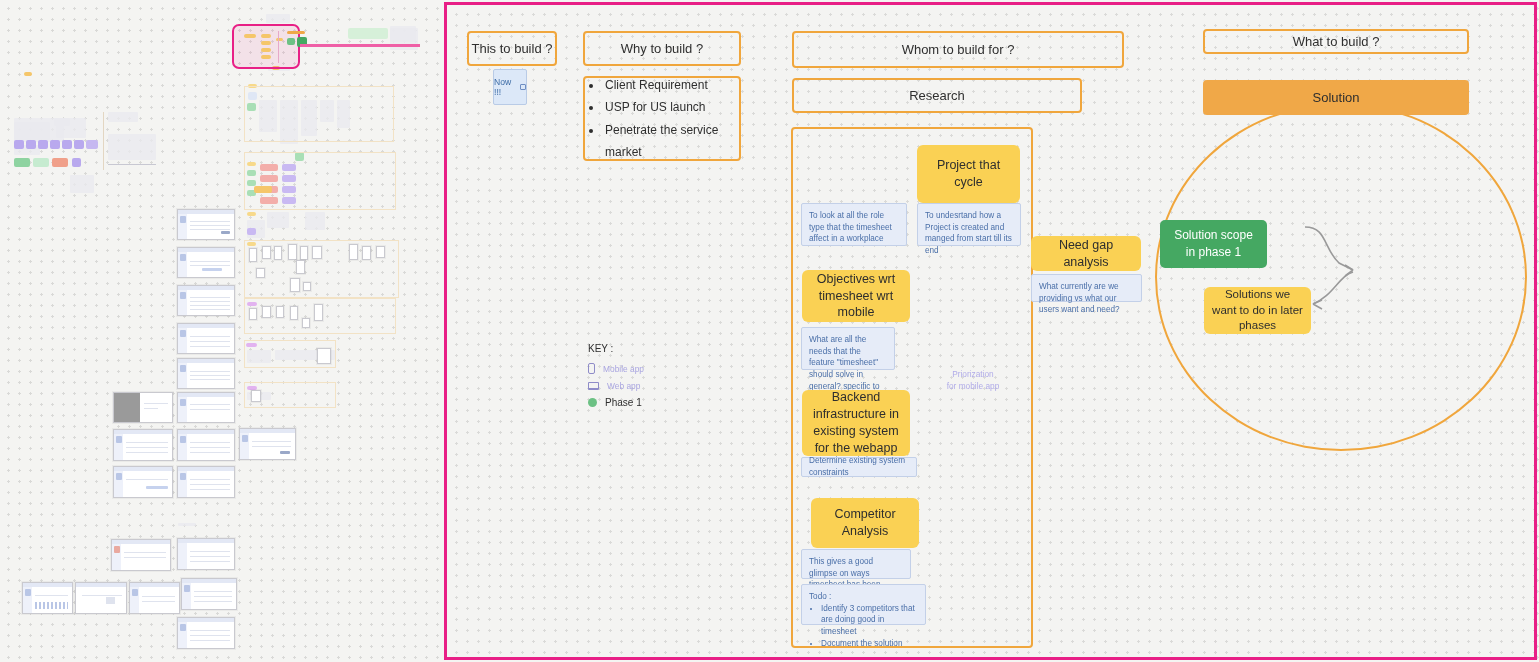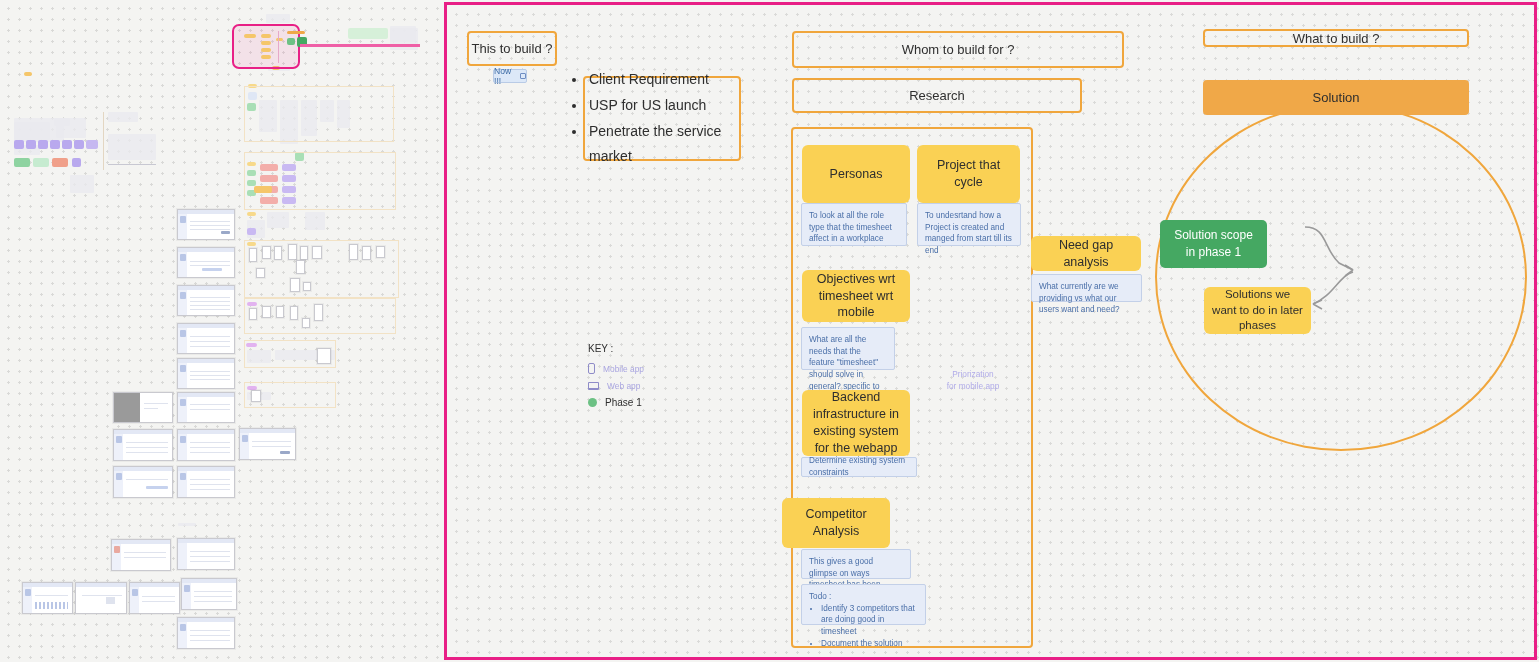--- a/index.html
+++ b/index.html
@@ -100,21 +100,21 @@
   .card-orange {
     background: #f0a848;
     border-radius: 4px;
     display:flex; align-items:center; justify-content:center;
     color:#2e2e2e; font-size: 13px;
   }
   .outline-box {
     border: 2px solid #f0a63c;
     border-radius: 4px;
   }
-  .bullets { font-size: 14px; color: #2e2e2e; line-height: 1.85; padding-left: 2px; }
+  .bullets { font-size: 12px; color: #2e2e2e; line-height: 1.85; padding-left: 18px; }
   .bullets li { padding-left: 2px; }
   #now-chip {
     background: #dce8f8; border: 1px solid #b9cbe6; border-radius: 2px;
     display:flex; align-items:center; justify-content:center; gap:3px;
     font-size: 8.6px; color:#3c6ba5;
   }
   #key-block { font-size: 10px; color: #2e2e2e; }
   #key-block .krow { display:flex; align-items:center; gap:8px; height:17px; }
   #key-block .klab-muted { color:#a9a5e0; font-size:8.4px; }
   .circle-big {
@@ -402,25 +402,28 @@
       <div class="mini" style="left:44px;top:5px;width:1px;height:32px;background:#e6a9c9;"></div>
     </div>
     <div id="sel-line"></div>
   </div>
 
   <div id="panel">
 
     <div class="pabs hdr-box" style="left:20px;top:26px;width:90px;height:35px;">
       <span>This to build ?</span>
     </div>
-    <div class="pabs" id="now-chip" style="left:46px;top:64px;width:34px;height:14px;">
+    <div class="pabs" id="now-chip" style="left:46px;top:64px;width:34px;height:36px;">
       <span>Now !!!</span>
       <span style="display:inline-block;width:6px;height:6px;border:1px solid #6f8ec2;border-radius:1px;"></span>
     </div>
 
+    <div class="pabs hdr-box" style="left:136px;top:26px;width:158px;height:35px;">
+      <span>Why to build ?</span>
+    </div>
     <div class="pabs outline-box" style="left:136px;top:71px;width:158px;height:85px;display:flex;align-items:center;">
       <ul class="bullets" style="width:100%;">
         <li>Client Requirement</li>
         <li>USP for US launch</li>
         <li>Penetrate the service market</li>
       </ul>
     </div>
 
     <div class="pabs" id="key-block" style="left:141px;top:338px;width:120px;">
       <div style="margin-bottom:6px;">KEY :</div>
@@ -440,23 +443,20 @@
 
     <div class="pabs hdr-box" style="left:345px;top:26px;width:332px;height:37px;">
       <span>Whom to build for ?</span>
     </div>
     <div class="pabs hdr-box" style="left:345px;top:73px;width:290px;height:35px;">
       <span>Research</span>
     </div>
 
     <div class="pabs outline-box" style="left:344px;top:122px;width:242px;height:521px;"></div>
 
-    <div class="pabs card-yellow" style="left:355px;top:140px;width:108px;height:58px;">
-      <span>Personas</span>
-    </div>
     <div class="pabs note-blue" style="left:354px;top:198px;width:106px;height:43px;">
       <span>To look at all the role type that the timesheet affect in a workplace</span>
     </div>
 
     <div class="pabs card-yellow" style="left:470px;top:140px;width:103px;height:58px;">
       <span>Project that cycle</span>
     </div>
     <div class="pabs note-blue" style="left:470px;top:198px;width:104px;height:43px;">
       <span>To undesrtand how a Project is created and manged from start till its end</span>
     </div>
@@ -473,42 +473,42 @@
       <div>for mobile app</div>
     </div>
 
     <div class="pabs card-yellow" style="left:355px;top:385px;width:108px;height:66px;">
       <span>Backend infrastructure in existing system for the webapp</span>
     </div>
     <div class="pabs note-blue" style="left:354px;top:452px;width:116px;height:20px;display:flex;align-items:center;">
       <span>Determine existing system constraints</span>
     </div>
 
-    <div class="pabs card-yellow" style="left:335px;top:493px;width:108px;height:50px;">
+    <div class="pabs card-yellow" style="left:364px;top:493px;width:108px;height:50px;">
       <span>Competitor Analysis</span>
     </div>
     <div class="pabs note-blue" style="left:354px;top:544px;width:110px;height:30px;">
       <span>This gives a good glimpse on ways timesheet has been implemented</span>
     </div>
     <div class="pabs note-blue todo-note" style="left:354px;top:579px;width:125px;height:41px;">
       <div>Todo :</div>
       <ul>
         <li>Identify 3 competitors that are doing good in timesheet</li>
         <li>Document the solution</li>
       </ul>
     </div>
 
     <div class="pabs card-yellow" style="left:584px;top:231px;width:110px;height:35px;">
       <span>Need gap analysis</span>
     </div>
     <div class="pabs note-blue" style="left:584px;top:269px;width:111px;height:28px;">
       <span>What currently are we providing vs what our users want and need?</span>
     </div>
 
-    <div class="pabs hdr-box" style="left:756px;top:24px;width:266px;height:18px;">
+    <div class="pabs hdr-box" style="left:756px;top:24px;width:266px;height:25px;">
       <span>What to build ?</span>
     </div>
 
     <div class="pabs circle-big" style="left:708px;top:98px;width:372px;height:348px;"></div>
 
     <div class="pabs card-orange" style="left:756px;top:75px;width:266px;height:35px;">
       <span>Solution</span>
     </div>
 
     <svg class="pabs" width="130" height="120" style="left:858px;top:205px;overflow:visible;">

